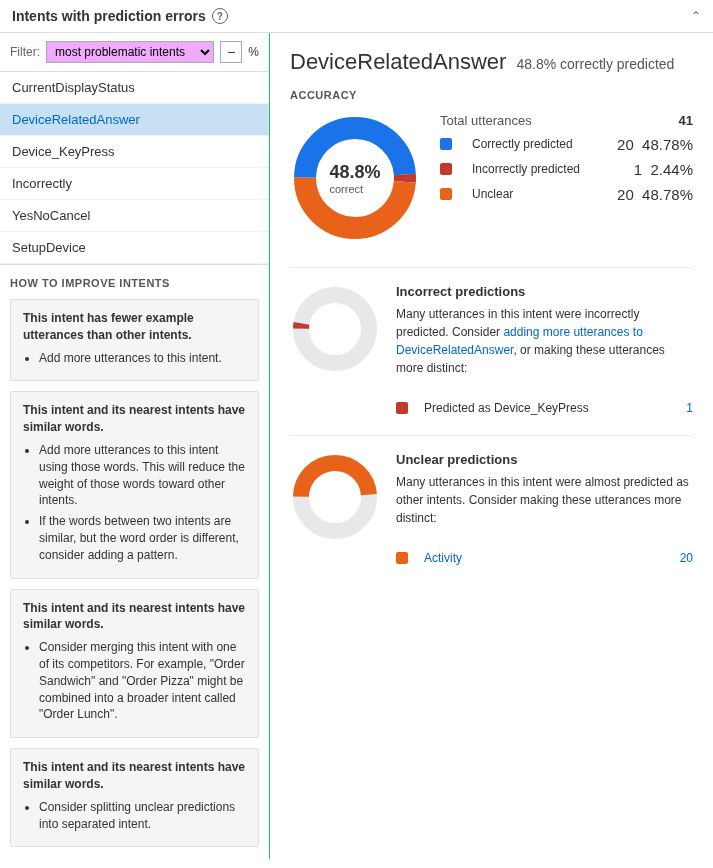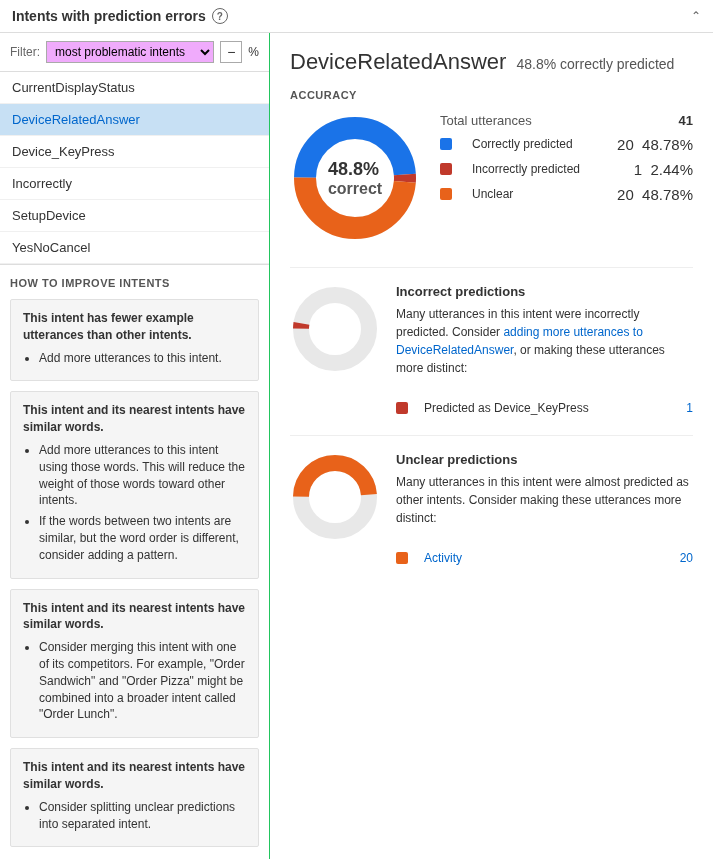--- a/index.html
+++ b/index.html
@@ -70,21 +70,21 @@
 
     .accuracy-section { display: flex; align-items: flex-start; gap: 20px; margin-bottom: 24px; }
 
     
     .donut-container { position: relative; width: 130px; height: 130px; flex-shrink: 0; }
     .donut-label {
       position: absolute; top: 50%; left: 50%; transform: translate(-50%, -50%);
       text-align: left;
     }
     .donut-pct { font-size: 18px; font-weight: 600; }
-    .donut-sub { font-size: 16px; color: #555; font-weight: bold; }
+    .donut-sub { font-size: 11px; color: #555; }
 
     .accuracy-legend { flex: 1; }
     .legend-row { display: flex; align-items: flex-start; gap: 20px; margin-bottom: 8px; }
     .legend-dot { width: 12px; height: 12px; border-radius: 2px; flex-shrink: 0; margin-top: 2px; }
     .legend-text { flex: 1; font-size: 12px; line-height: 1.4; }
     .legend-num { font-size: 15px; color: #333; margin-left: auto; text-align: right; min-width: 60px; }
 
     .total-row { display: flex; justify-content: space-between; margin-bottom: 8px; font-size: 13px; }
     .total-label { color: #555; }
     .total-val { font-weight: 600; }
@@ -127,22 +127,22 @@
       </select>
       <div class="filter-minus">−</div>
       <span class="filter-percent">%</span>
     </div>
 
     <div class="intent-list">
       <div class="intent-item">CurrentDisplayStatus</div>
       <div class="intent-item active">DeviceRelatedAnswer</div>
       <div class="intent-item">Device_KeyPress</div>
       <div class="intent-item">Incorrectly</div>
+      <div class="intent-item">YesNoCancel</div>
       <div class="intent-item">SetupDevice</div>
-      <div class="intent-item">YesNoCancel</div>
     </div>
 
     <div class="improve-section">
       <div class="improve-title">HOW TO IMPROVE INTENTS</div>
 
       <div class="tip-card">
         <p>This intent has fewer example utterances than other intents.</p>
         <ul>
           <li>Add more utterances to this intent.</li>
         </ul>

